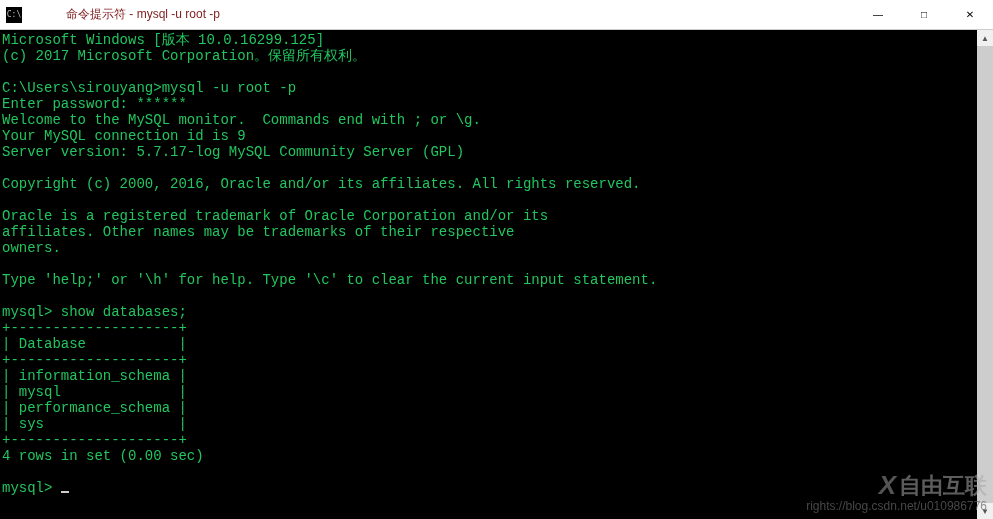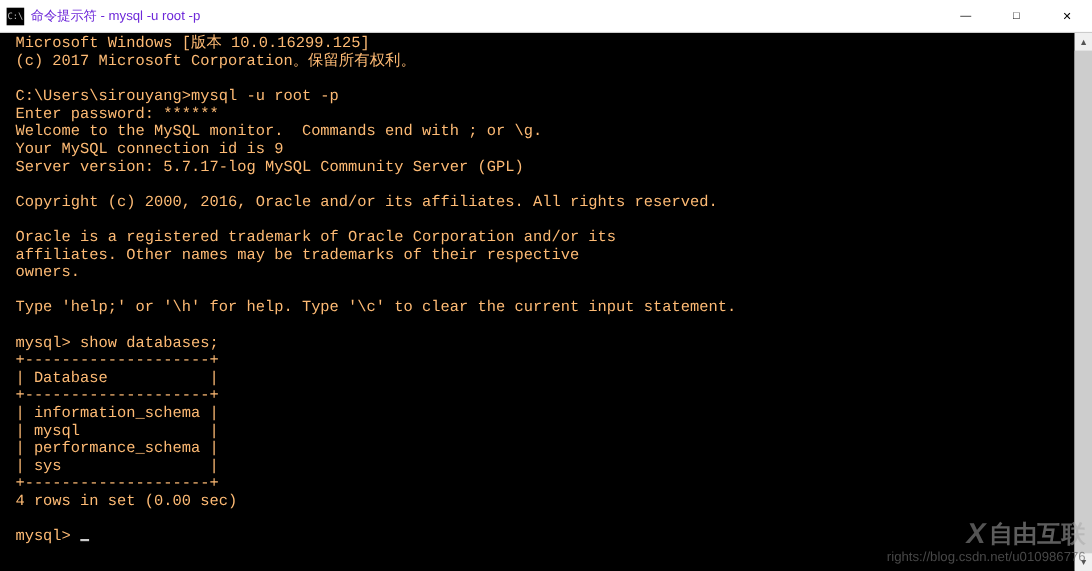--- a/index.html
+++ b/index.html
@@ -26,22 +26,23 @@
       display: inline-flex;
       align-items: center;
       justify-content: center;
       color: #bbb;
       font-size: 8px;
       font-family: "Consolas", monospace;
       margin-right: 6px;
     }
     .titlebar-title {
       font-size: 12px;
-      color: #6d28d9;
+      color: #7f1d1d;
       flex: 1;
+      margin-left: 38px;
     }
     .titlebar-controls {
       display: flex;
       height: 100%;
     }
     .titlebar-btn {
       width: 46px;
       height: 100%;
       display: flex;
       align-items: center;
@@ -51,25 +52,25 @@
       cursor: pointer;
     }
     .terminal-wrap {
       height: calc(100% - 30px);
       display: flex;
       background: #000;
     }
     .terminal {
       flex: 1;
       background: #000;
-      color: #fdba74;
+      color: #22c55e;
       font-family: "Consolas", "SimSun", "NSimSun", "Courier New", monospace;
       font-size: 14px;
       line-height: 16px;
-      padding: 2px 14px;
+      padding: 2px 2px;
       white-space: pre;
       overflow: hidden;
     }
     .scrollbar {
       width: 16px;
       background: #f0f0f0;
       display: flex;
       flex-direction: column;
     }
     .scroll-arrow {

